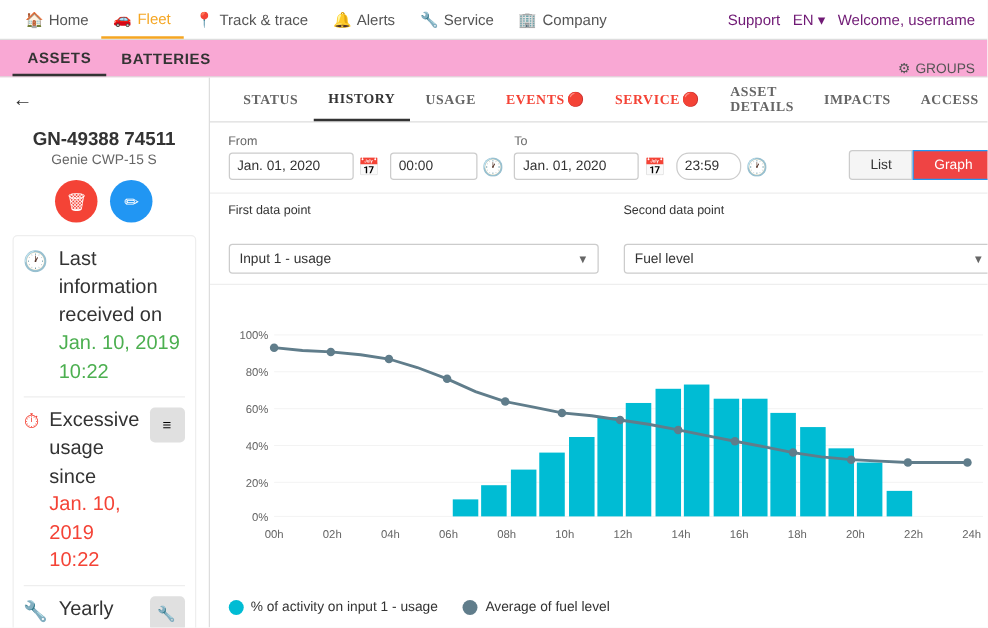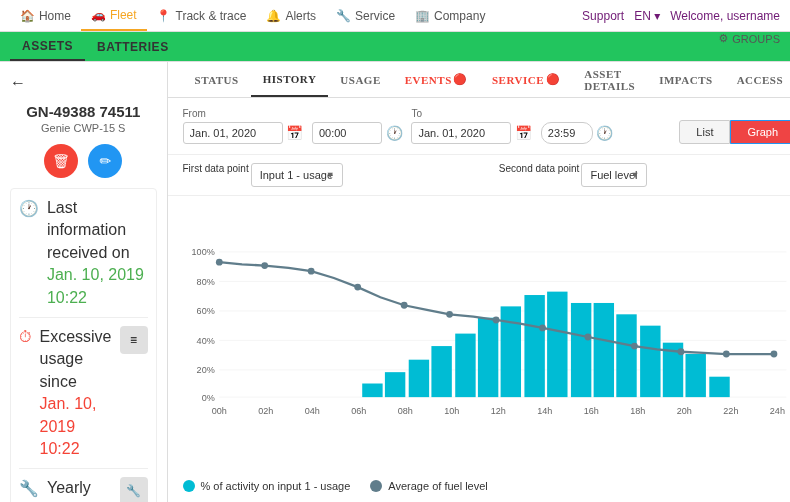--- a/index.html
+++ b/index.html
@@ -6,21 +6,21 @@
     body { font-family: Arial, sans-serif; font-size: 12px; background: #f5f5f5; width: 790px; height: 502px; overflow: hidden; }
 
     
     .top-nav { display: flex; align-items: center; height: 32px; background: #fff; border-bottom: 1px solid #ddd; padding: 0 10px; }
     .top-nav .nav-item { display: flex; align-items: center; gap: 4px; padding: 0 10px; font-size: 12px; color: #555; cursor: pointer; height: 100%; }
     .top-nav .nav-item.active { color: #f5a623; border-bottom: 2px solid #f5a623; }
     .top-nav .spacer { flex: 1; }
     .top-nav .right-items { display: flex; align-items: center; gap: 10px; font-size: 12px; color: #701a75; }
 
     
-    .sub-nav { display: flex; align-items: flex-start; height: 30px; background: #22c55e; border-bottom: 1px solid #ddd; padding: 0 10px; }
+    .sub-nav { display: flex; align-items: flex-end; height: 30px; background: #f9a8d4; border-bottom: 1px solid #ddd; padding: 0 10px; }
     .sub-nav .tab { padding: 0 12px; font-size: 12px; color: #333; cursor: pointer; height: 100%; display: flex; align-items: center; font-weight: bold; letter-spacing: 0.5px; }
     .sub-nav .tab.active { border-bottom: 2px solid #333; color: #333; }
     .sub-nav .spacer { flex: 1; }
     .sub-nav .groups-btn { font-size: 11px; color: #555; cursor: pointer; display: flex; align-items: center; gap: 4px; }
 
     
     .main-layout { display: flex; height: calc(502px - 62px); }
 
     
     .left-panel { width: 220px; background: #fff; border-right: 1px solid #ddd; display: flex; flex-direction: column; align-items: center; padding: 10px; }
@@ -60,21 +60,21 @@
     .filter-input { border: 1px solid #ccc; border-radius: 3px; padding: 4px 6px; font-size: 11px; width: 100px; color: #333; }
     .filter-icon { font-size: 14px; color: #555; cursor: pointer; }
     .view-btns { margin-left: auto; display: flex; gap: 0; }
     .view-btn { padding: 5px 16px; font-size: 11px; border: 1px solid #ccc; cursor: pointer; background: #f5f5f5; color: #333; }
     .view-btn.active { background: #ef4444; color: #fff; border-color: #2196F3; }
     .view-btn:first-child { border-radius: 3px 0 0 3px; }
     .view-btn:last-child { border-radius: 0 3px 3px 0; }
 
     
     .data-point-row { display: flex; align-items: center; gap: 20px; padding: 8px 15px; border-bottom: 1px solid #eee; }
-    .data-point-group { display: flex; flex-direction: row; gap: 2px; flex: 1; }
+    .data-point-group { display: flex; flex-direction: column; gap: 21px; flex: 1; }
     .data-point-label { font-size: 10px; color: #333; }
     .data-point-select { border: 1px solid #ccc; border-radius: 3px; padding: 5px 8px; font-size: 11px; color: #333; width: 100%; appearance: none; cursor: pointer; background: #fff; }
     .data-point-select-wrap { position: relative; }
     .data-point-select-wrap::after { content: '▼'; position: absolute; right: 8px; top: 50%; transform: translateY(-50%); font-size: 9px; color: #666; pointer-events: none; }
 
     
     .chart-area { flex: 1; padding: 5px 15px 5px 15px; display: flex; flex-direction: column; }
     .chart-container { flex: 1; position: relative; }
     .chart-svg { width: 100%; height: 100%; }
 

